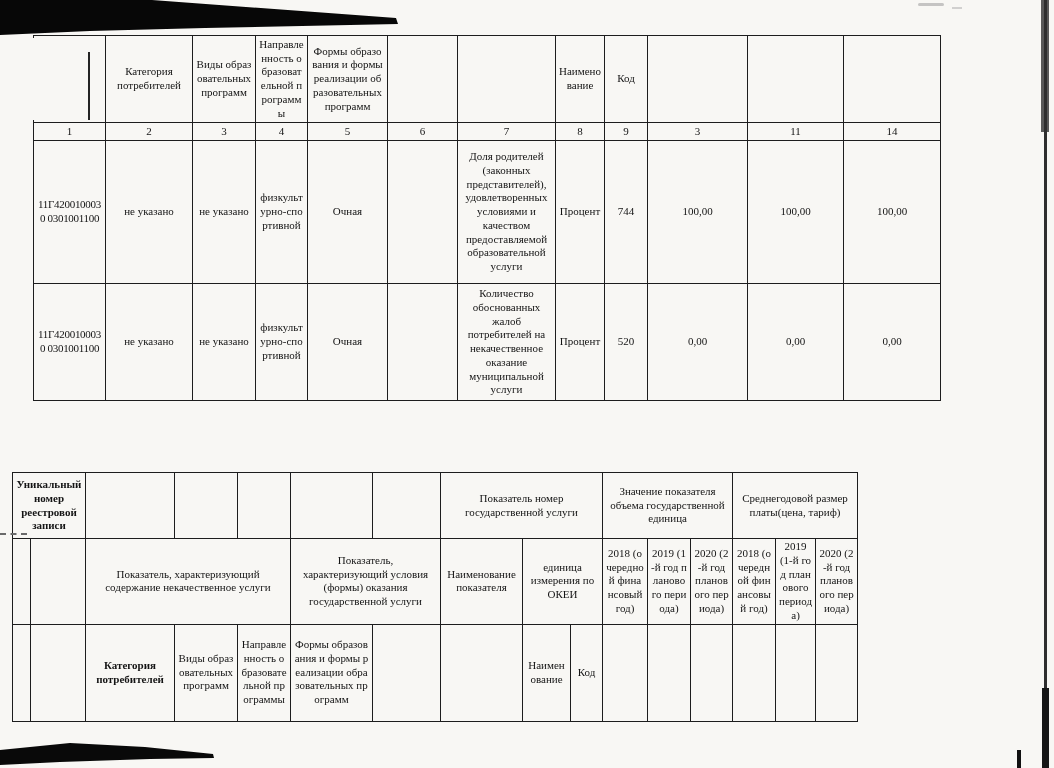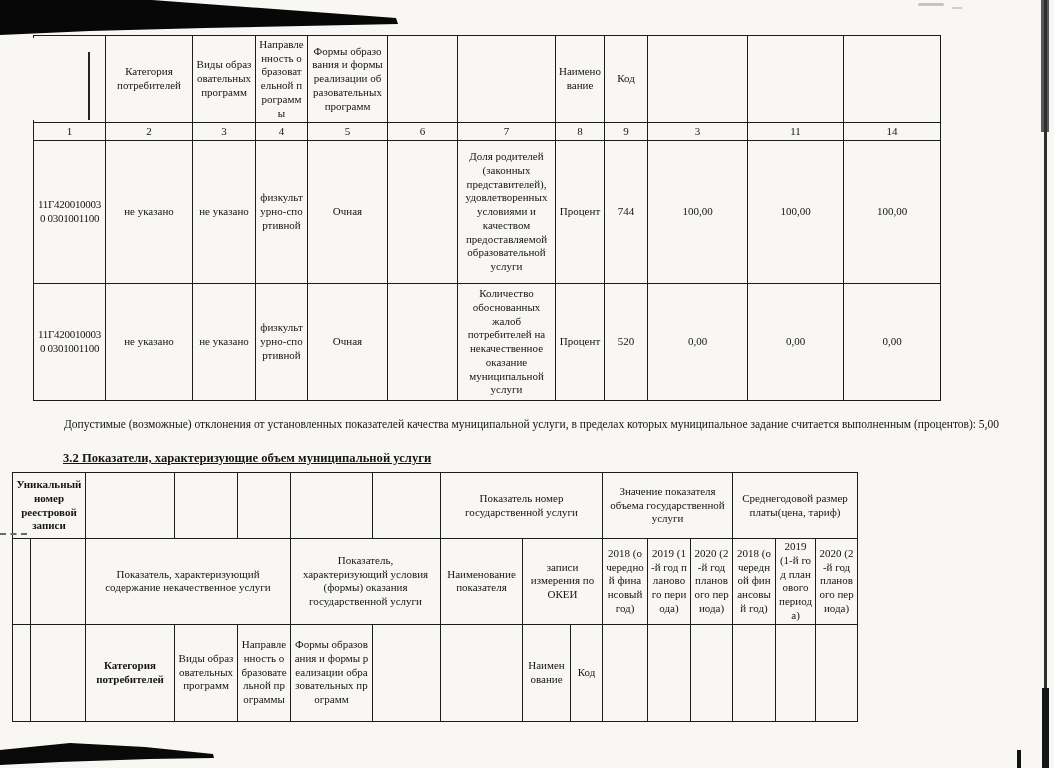--- a/index.html
+++ b/index.html
@@ -115,23 +115,21 @@
       <td class="ind">Количество обоснованных жалоб потребителей на некачественное оказание муниципальной услуги</td>
       <td class="lt">Процент</td>
       <td class="lt">520</td>
       <td class="lt">0,00</td>
       <td class="lt">0,00</td>
       <td class="lt">0,00</td>
     </tr>
   </tbody>
     </table>
 
-  <div class="note">Допустимые (возможные) отклонения от установленных показателей качества муниципальной услуги, в пределах которых муниципальное задание считается выполненным (процентов): 5,00</div>
-
-  <div class="h32">3.2 Показатели, характеризующие объем муниципальной услуги</div>
+
 
   <table class="doc" id="t2">
     <colgroup>
       <col style="width:18px">
         <col style="width:55px">
         <col style="width:89px">
         <col style="width:63px">
       <col style="width:53px">
         <col style="width:82px">
         <col style="width:68px">
@@ -147,30 +145,30 @@
     </colgroup>
     <tbody>
         <tr style="height:66px">
       <td colspan="2" class="b">Уникальный номер реестровой записи</td>
       <td></td>
       <td></td>
       <td></td>
       <td></td>
       <td></td>
       <td colspan="3" class="hd2">Показатель номер государственной услуги</td>
-      <td colspan="3" class="hd2">Значение показателя объема государственной услуги</td>
+      <td colspan="3" class="hd2">Значение показателя объема государственной единица</td>
       <td colspan="3" class="hd2">Среднегодовой размер платы(цена, тариф)</td>
     </tr>
     <tr style="height:75px">
       <td></td>
       <td></td>
       <td colspan="3" class="hd2">Показатель, характеризующий содержание некачественное услуги</td>
       <td colspan="2" class="hd2">Показатель, характеризующий условия (формы) оказания государственной услуги</td>
       <td class="hd2">Наименование показателя</td>
-      <td colspan="2" class="hd2">записи измерения по ОКЕИ</td>
+      <td colspan="2" class="hd2">единица измерения по ОКЕИ</td>
       <td class="yr">2018 (очередной финансовый год)</td>
       <td class="yr">2019 (1-й год планового периода)</td>
       <td class="yr">2020 (2-й год планового периода)</td>
       <td class="yr">2018 (очередной финансовый год)</td>
       <td class="yr">2019 (1-й год планового периода)</td>
       <td class="yr">2020 (2-й год планового периода)</td>
     </tr>
     <tr style="height:97px">
       <td></td>
       <td></td>

